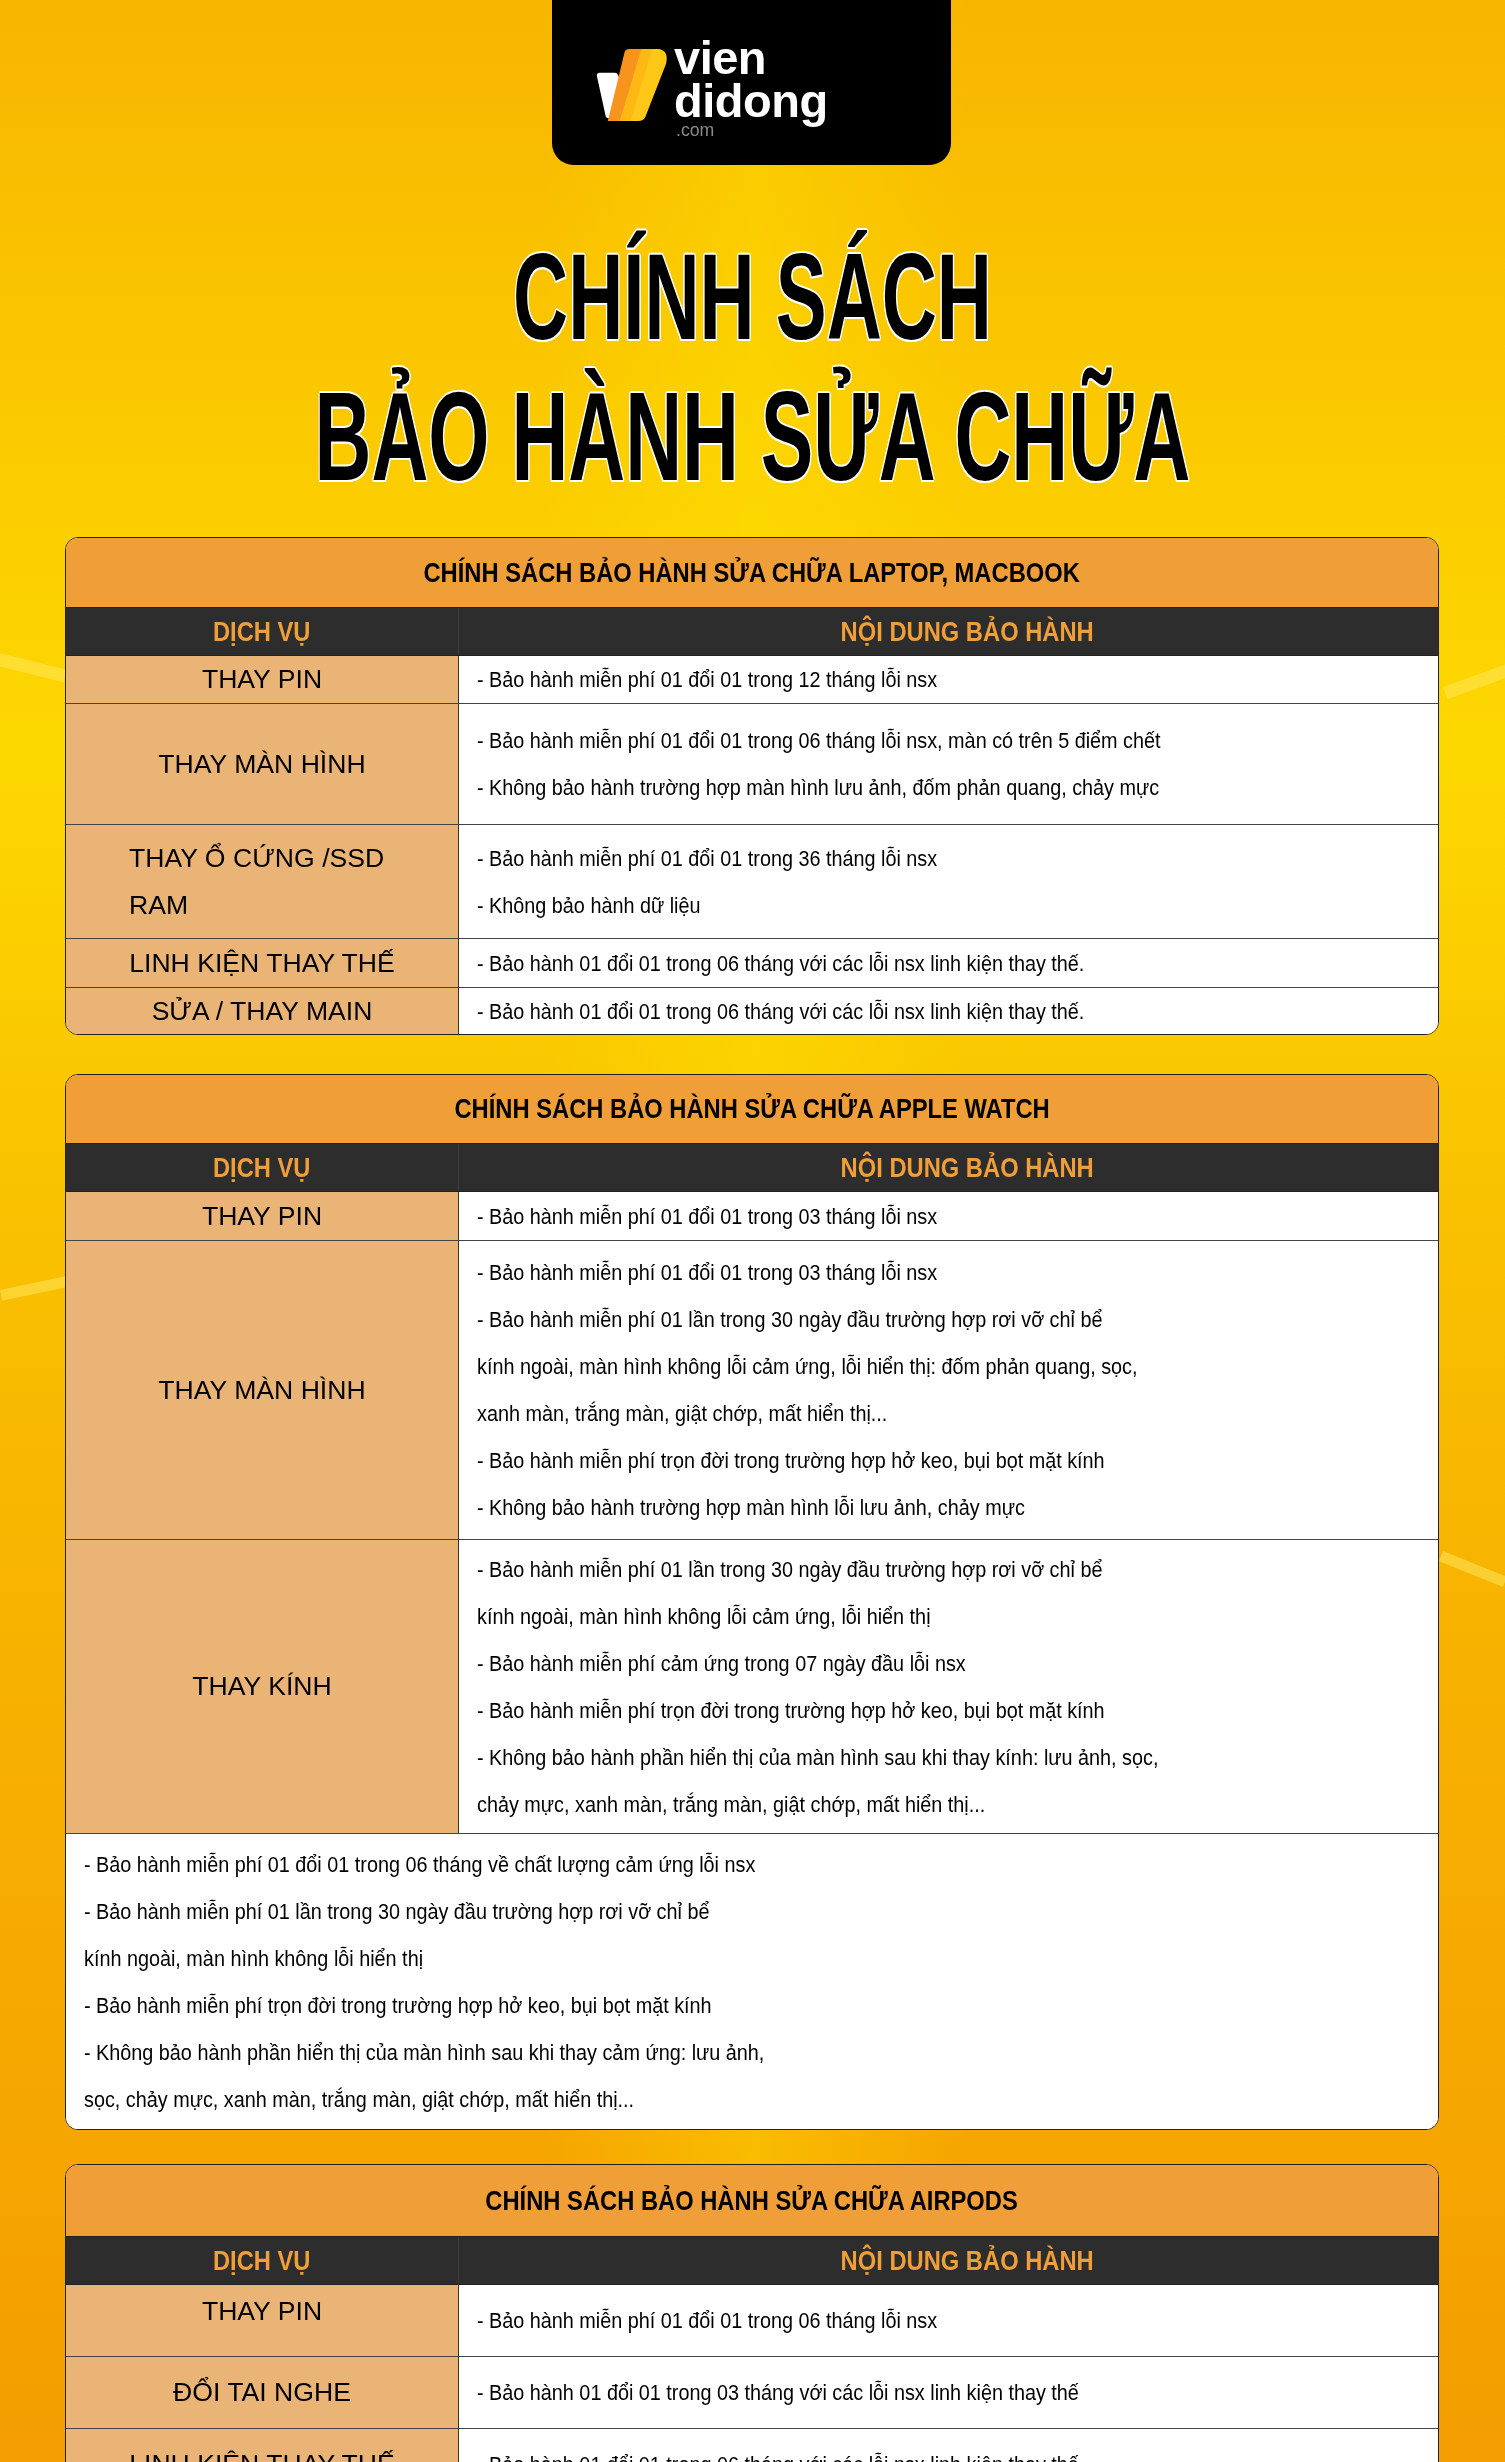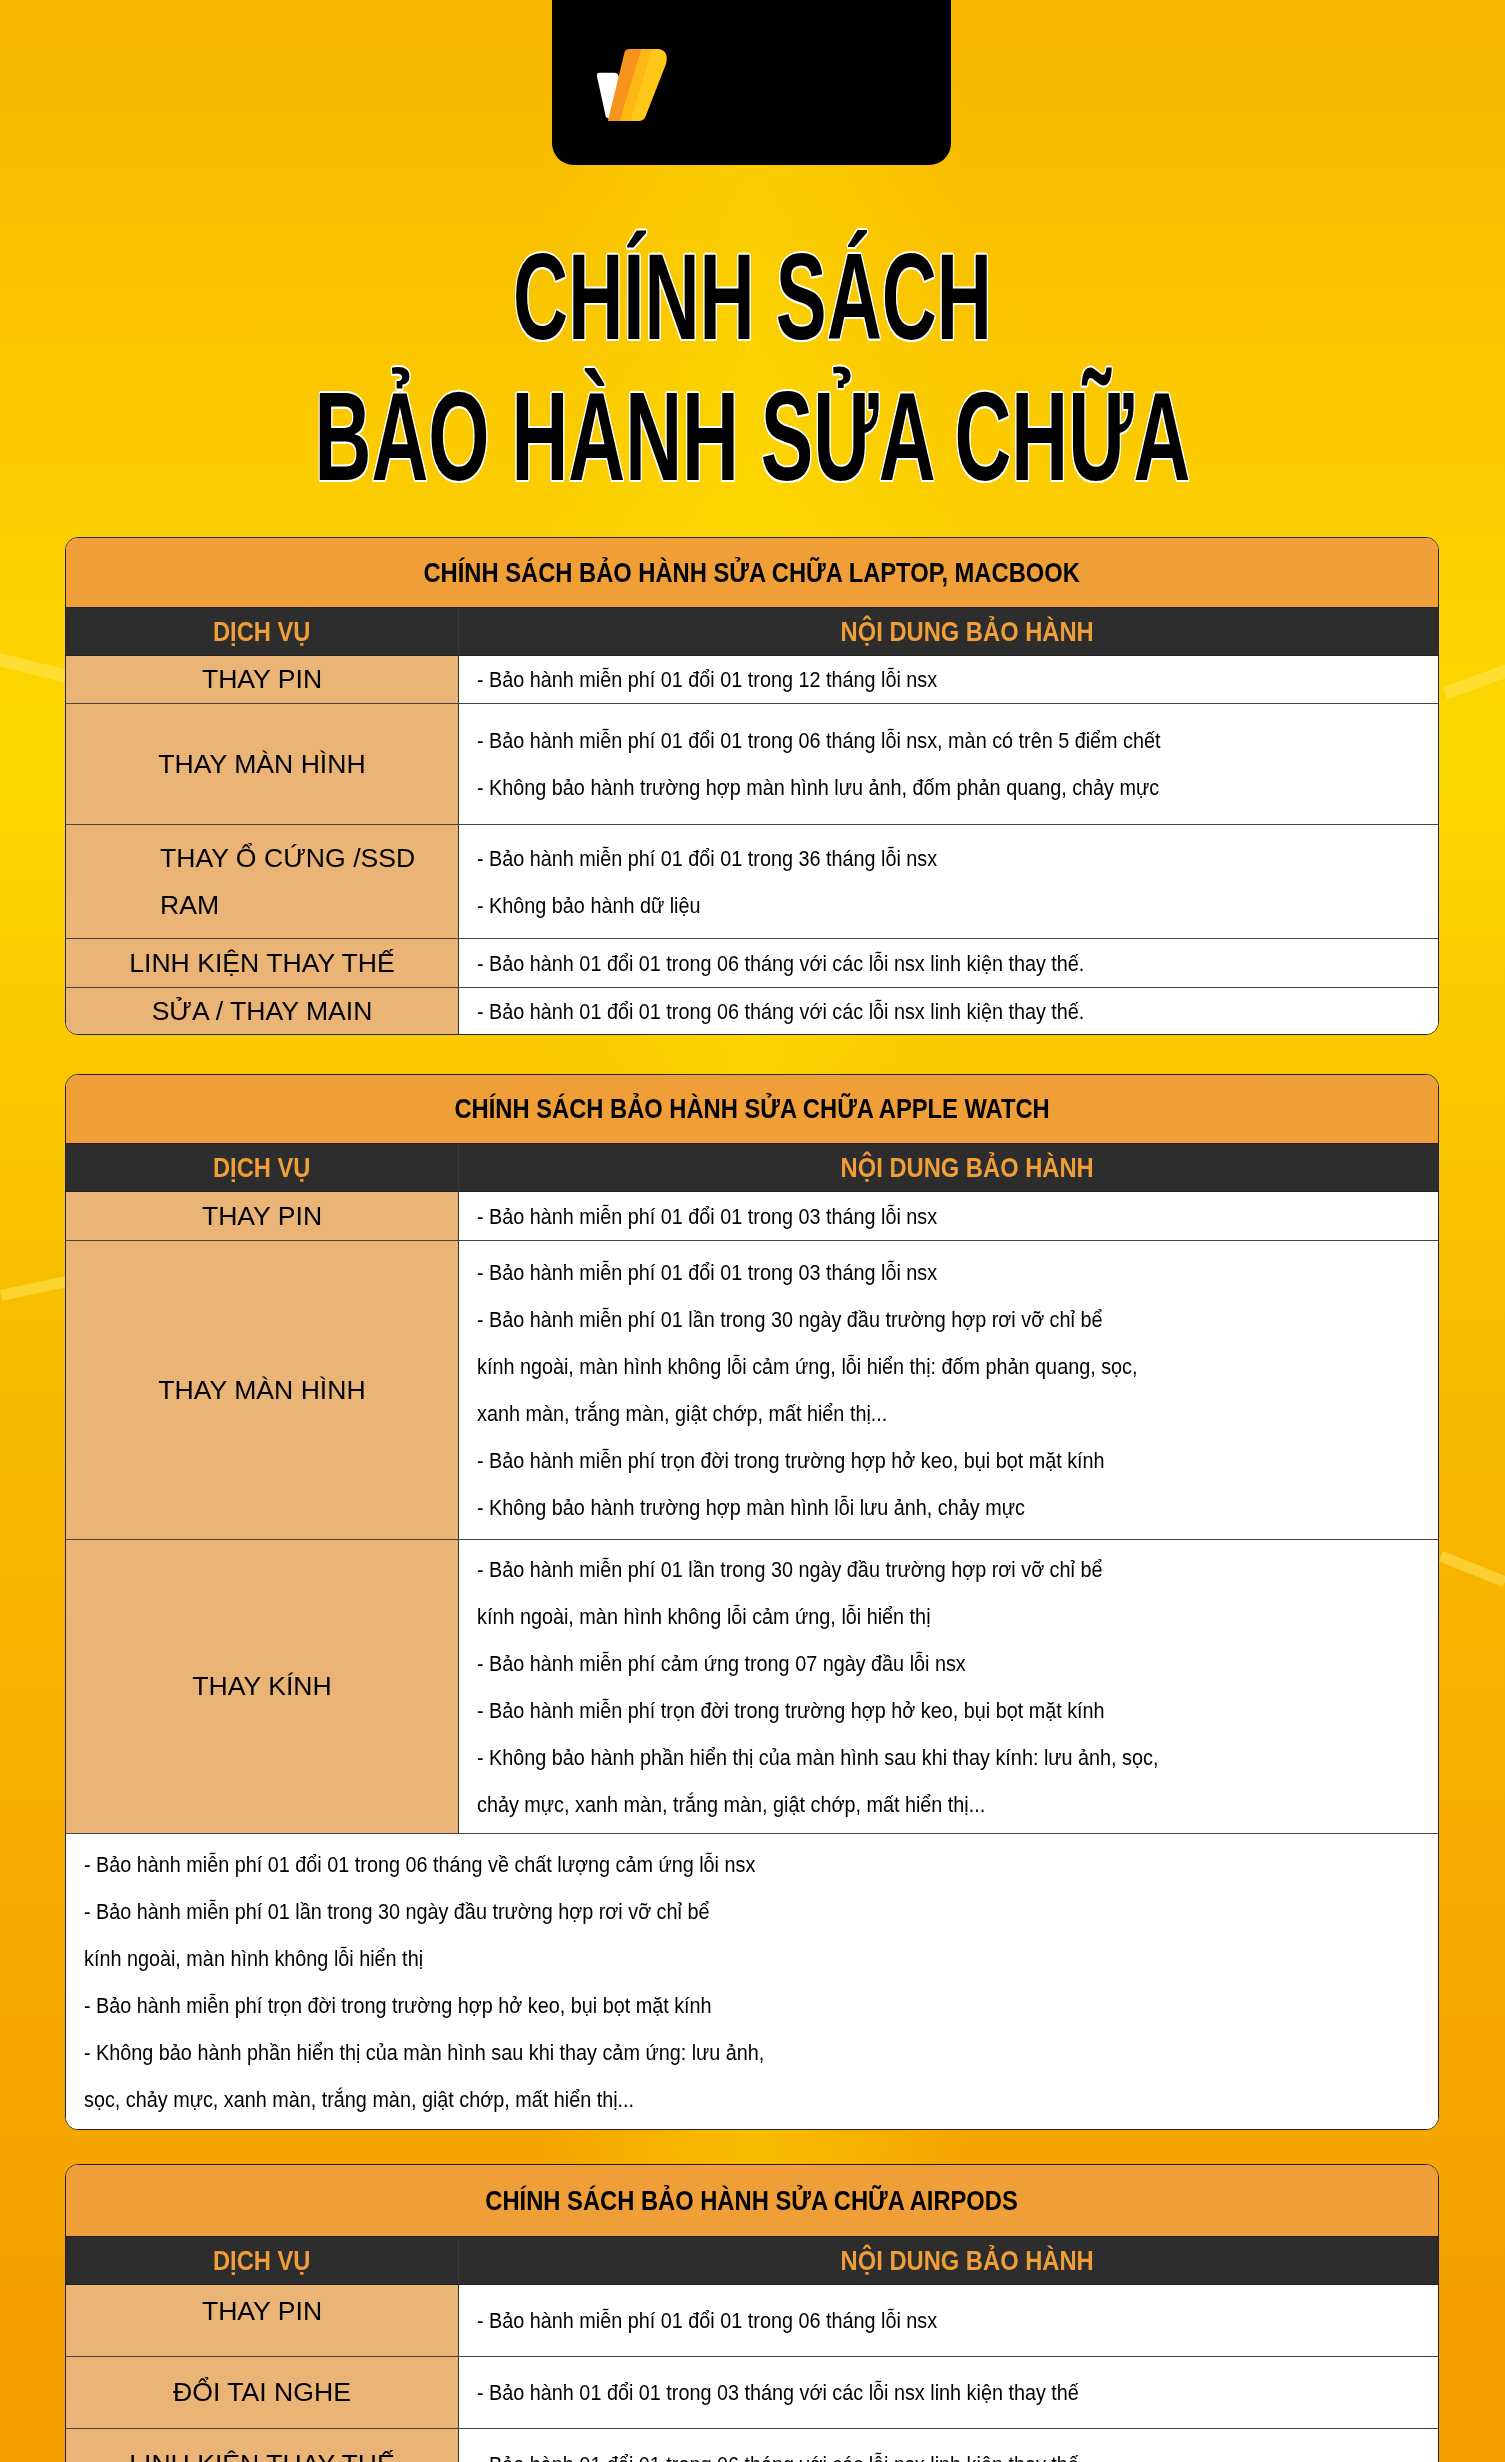--- a/index.html
+++ b/index.html
@@ -58,21 +58,21 @@
   .pt-head .c1 { width: 393px; border-right: 1px solid #3a3a3a; box-sizing: border-box; }
   .pt-head .c2 { flex: 1; }
   .pt-head span { display: inline-block; transform: scaleX(0.86); }
   .pt-row { display: flex; border-bottom: 1.5px solid #444; }
   .pt-row:last-child { border-bottom: none; }
   .pt-row .svc {
     width: 393px; background: #ebb477; box-sizing: border-box; border-right: 1.5px solid #333;
     display: flex; align-items: center; justify-content: center; text-align: center;
     font-weight: normal; font-size: 26.6px; color: #000; padding: 0 14.8px;
   }
-  .pt-row .svc.left { justify-content: flex-start; text-align: left; padding-left: 94px; line-height: 1.75; }
+  .pt-row .svc.left { justify-content: flex-start; text-align: left; padding-left: 63px; line-height: 1.75; }
   .pt-row .svc span { display: inline-block; }
   .pt-row .content {
     flex: 1; background: #fff; display: flex; flex-direction: column; justify-content: center;
     padding: 0 17.7px; box-sizing: border-box; font-size: 22px; color: #000;
   }
   .pt-row .content .line { line-height: 47px; white-space: nowrap; transform: scaleX(0.9); transform-origin: left center; }
 </style>
 </head>
 <body>
 
@@ -82,20 +82,25 @@
 <div class="ray" style="left:0;top:1290px;width:69px;height:10.8px;transform:rotate(-12deg);"></div>
 <div class="ray" style="left:1443px;top:1551px;width:69px;height:10.8px;transform:rotate(22deg);"></div>
 
 <div class="logo">
   <svg class="logo-mark" viewBox="0 0 150 150">
     <path d="M2 58 Q0 50 8 50 L38 50 Q44 50 46 58 L50 74 L30 140 Q26 146 20 140 Z" fill="#ffffff"></path>
     <path d="M58 8 Q60 2 68 2 L96 2 L52 148 L24 148 Z" fill="#f7941d"></path>
     <path d="M92 2 L118 2 L74 148 L48 148 Z" fill="#fdb813"></path>
     <path d="M114 2 L128 2 Q148 6 142 32 L100 140 Q96 148 86 148 L70 148 Z" fill="#ffc718"></path>
   </svg>
+  <div class="logo-text">
+    <span class="l1">vien</span>
+    <span class="l2">didong</span>
+    <span class="l3">.com</span>
+  </div>
 </div>
 
 <div class="main-title title-1">CHÍNH SÁCH</div>
 <div class="main-title title-2">BẢO HÀNH SỬA CHỮA</div>
 
 <div class="policy-table" style="top:537px;">
   <div class="pt-title" style="height:69px;">
       <span>CHÍNH SÁCH BẢO HÀNH SỬA CHỮA LAPTOP, MACBOOK</span>
     </div>
   <div class="pt-head" style="height:47px;">

